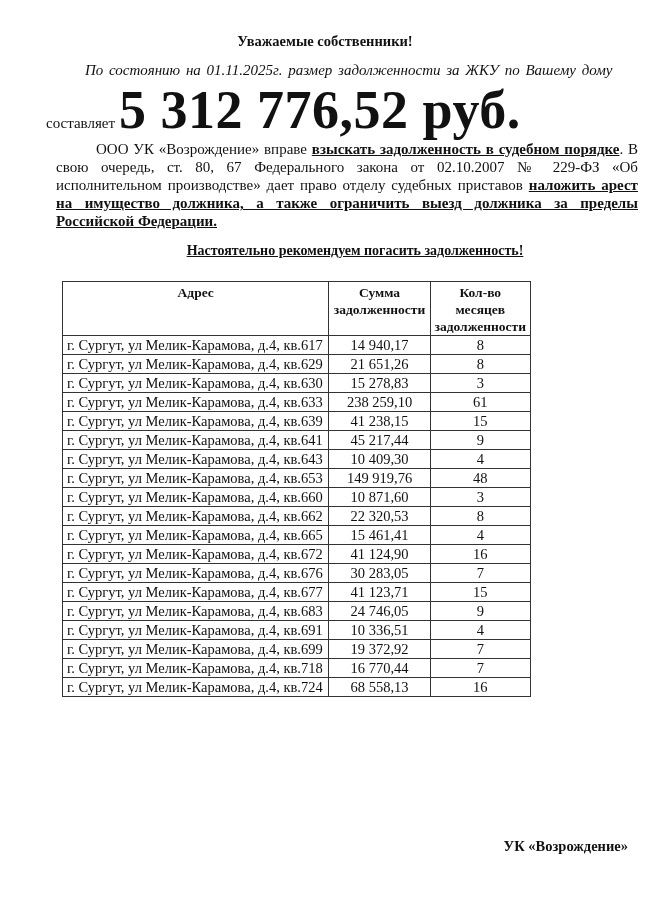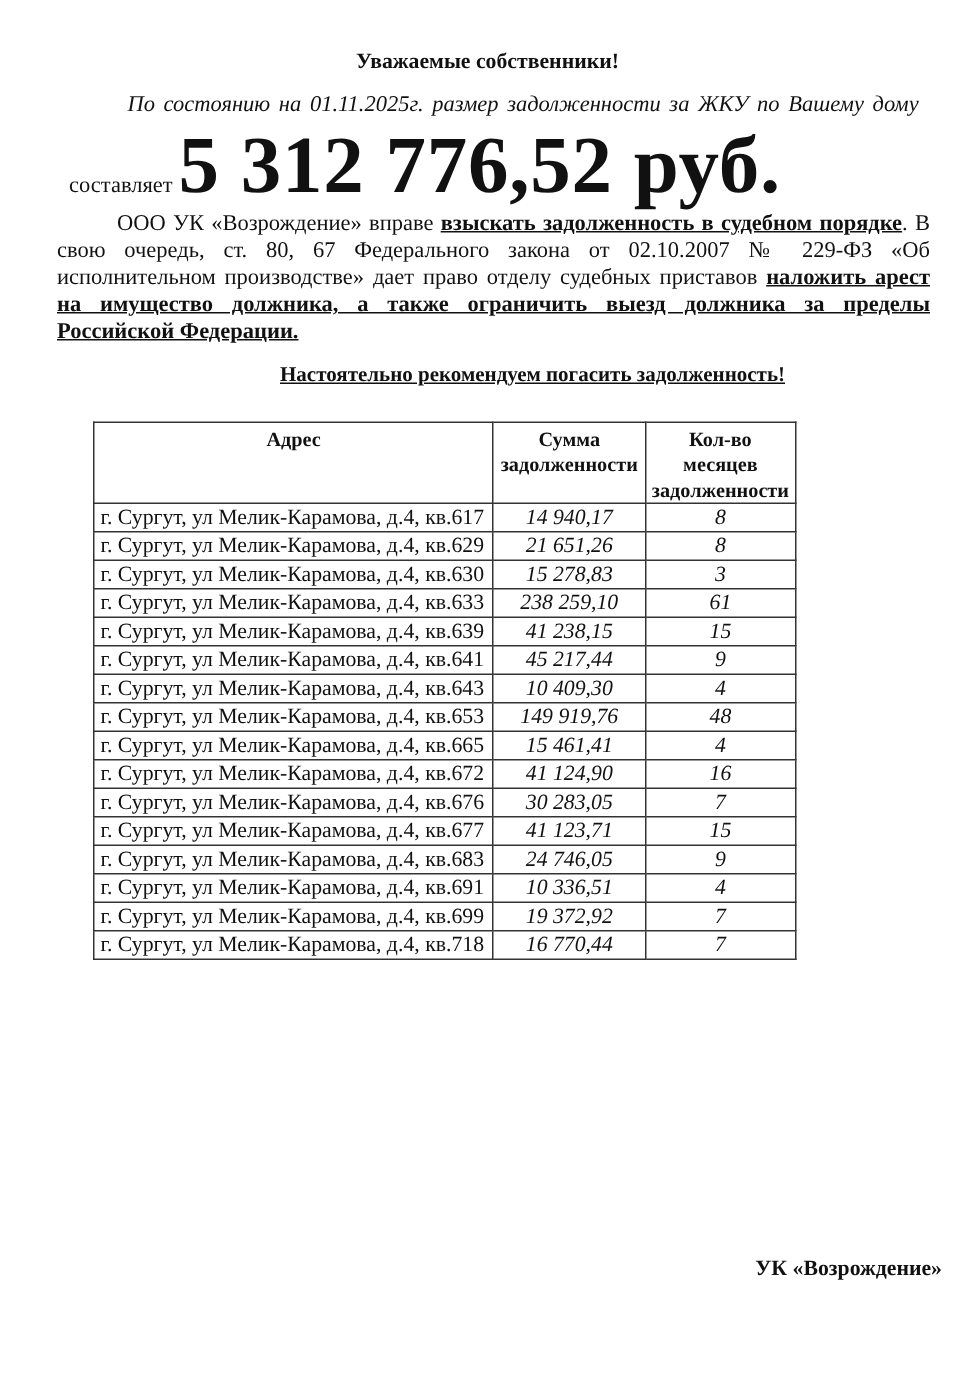--- a/index.html
+++ b/index.html
@@ -14,21 +14,21 @@
   }
   #line1 {
     left: 85px; top: 62px; font-size: 15px; white-space: nowrap; word-spacing: 2px; font-style: italic;
   }
   #amount-row { left: 46px; top: 80px; white-space: nowrap; }
   #amount-row .small { font-size: 15px; vertical-align: baseline; }
   #amount-row .big {
     font-weight: bold; font-size: 54px; letter-spacing: 0.5px; line-height: 60px;
   }
   .para {
-    left: 38px; width: 582px; font-size: 15px; line-height: 18px; text-align: justify;
+    left: 56px; width: 582px; font-size: 15px; line-height: 18px; text-align: justify;
   }
   .para u { font-weight: bold; }
   #para-main { top: 140px; text-indent: 40px; }
   #recommend {
     left: 0; width: 710px; top: 243px; text-align: center;
     font-weight: bold; font-size: 14px; text-decoration: underline;
   }
   table#debt-table {
     position: absolute; left: 62px; top: 281px; width: 469px;
     border-collapse: collapse; font-size: 14.5px;
@@ -37,21 +37,21 @@
     border: 1px solid #333; padding: 0 4px; line-height: 17px; height: 18px;
   }
   #debt-table th {
     font-weight: bold; vertical-align: top; text-align: center; font-size: 13.5px;
     padding-top: 2px; line-height: 17px;
   }
   #debt-table th.h-addr { width: 307px; }
   #debt-table th.h-sum { width: 108px; }
   #debt-table tr.head { height: 53px; }
   #debt-table td.c-addr { text-align: left; white-space: nowrap; }
-  #debt-table td.c-sum, #debt-table td.c-months { text-align: center; font-style: italic; }
+  #debt-table td.c-sum, #debt-table td.c-months { text-align: center; }
   #signature {
     right: 22px; top: 838px; font-weight: bold; font-size: 14.5px;
   }
 </style>
 </head>
 <body>
 
 <div id="greeting" class="abs">Уважаемые собственники!</div>
 
 <div id="line1" class="abs">По состоянию на 01.11.2025г.  размер задолженности за ЖКУ по Вашему дому</div>
@@ -108,20 +108,30 @@
         <td class="c-addr">г. Сургут, ул Мелик-Карамова, д.4, кв.643</td>
         <td class="c-sum">10 409,30</td>
         <td class="c-months">4</td>
       </tr>
       <tr>
         <td class="c-addr">г. Сургут, ул Мелик-Карамова, д.4, кв.653</td>
         <td class="c-sum">149 919,76</td>
         <td class="c-months">48</td>
       </tr>
       <tr>
+        <td class="c-addr">г. Сургут, ул Мелик-Карамова, д.4, кв.660</td>
+        <td class="c-sum">10 871,60</td>
+        <td class="c-months">3</td>
+      </tr>
+      <tr>
+        <td class="c-addr">г. Сургут, ул Мелик-Карамова, д.4, кв.662</td>
+        <td class="c-sum">22 320,53</td>
+        <td class="c-months">8</td>
+      </tr>
+      <tr>
         <td class="c-addr">г. Сургут, ул Мелик-Карамова, д.4, кв.665</td>
         <td class="c-sum">15 461,41</td>
         <td class="c-months">4</td>
       </tr>
       <tr>
         <td class="c-addr">г. Сургут, ул Мелик-Карамова, д.4, кв.672</td>
         <td class="c-sum">41 124,90</td>
         <td class="c-months">16</td>
       </tr>
       <tr>
@@ -147,16 +157,21 @@
       <tr>
         <td class="c-addr">г. Сургут, ул Мелик-Карамова, д.4, кв.699</td>
         <td class="c-sum">19 372,92</td>
         <td class="c-months">7</td>
       </tr>
       <tr>
         <td class="c-addr">г. Сургут, ул Мелик-Карамова, д.4, кв.718</td>
         <td class="c-sum">16 770,44</td>
         <td class="c-months">7</td>
       </tr>
+      <tr>
+        <td class="c-addr">г. Сургут, ул Мелик-Карамова, д.4, кв.724</td>
+        <td class="c-sum">68 558,13</td>
+        <td class="c-months">16</td>
+      </tr>
     </tbody>
 </table>
 
 <div id="signature" class="abs">УК «Возрождение»</div>
 
 </body></html>

